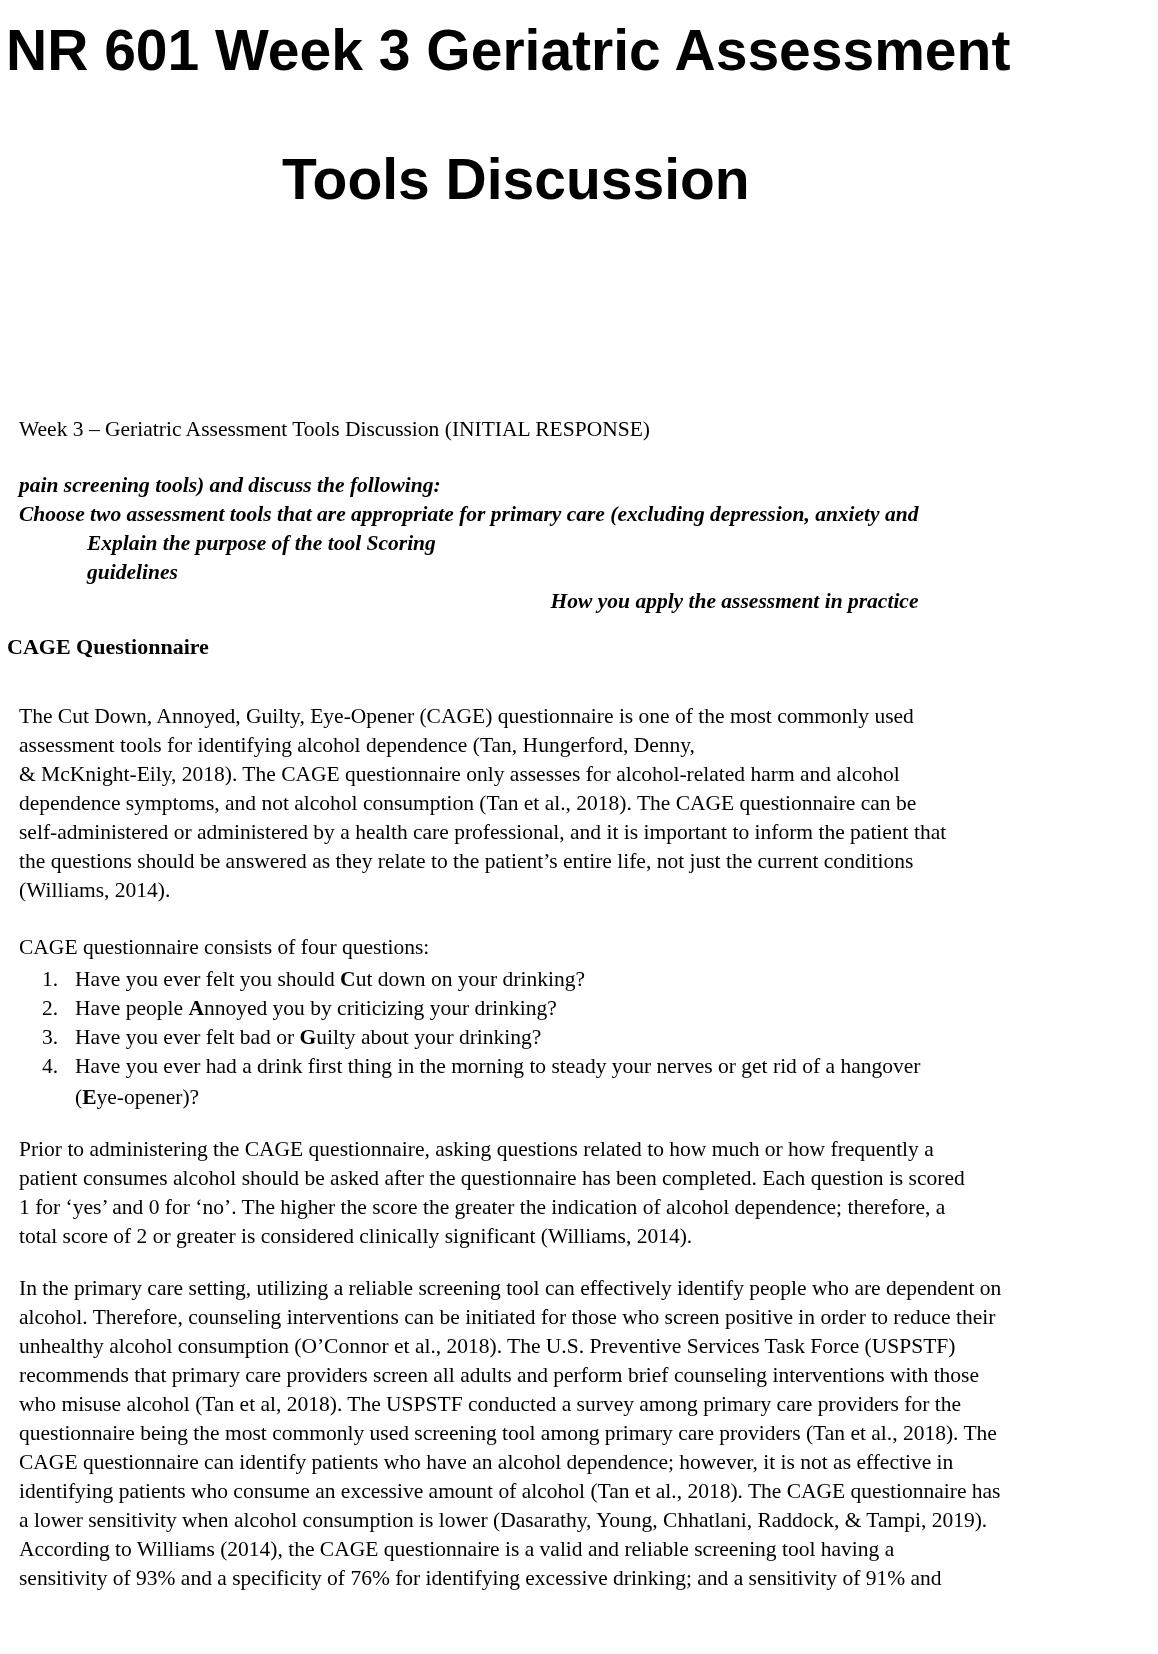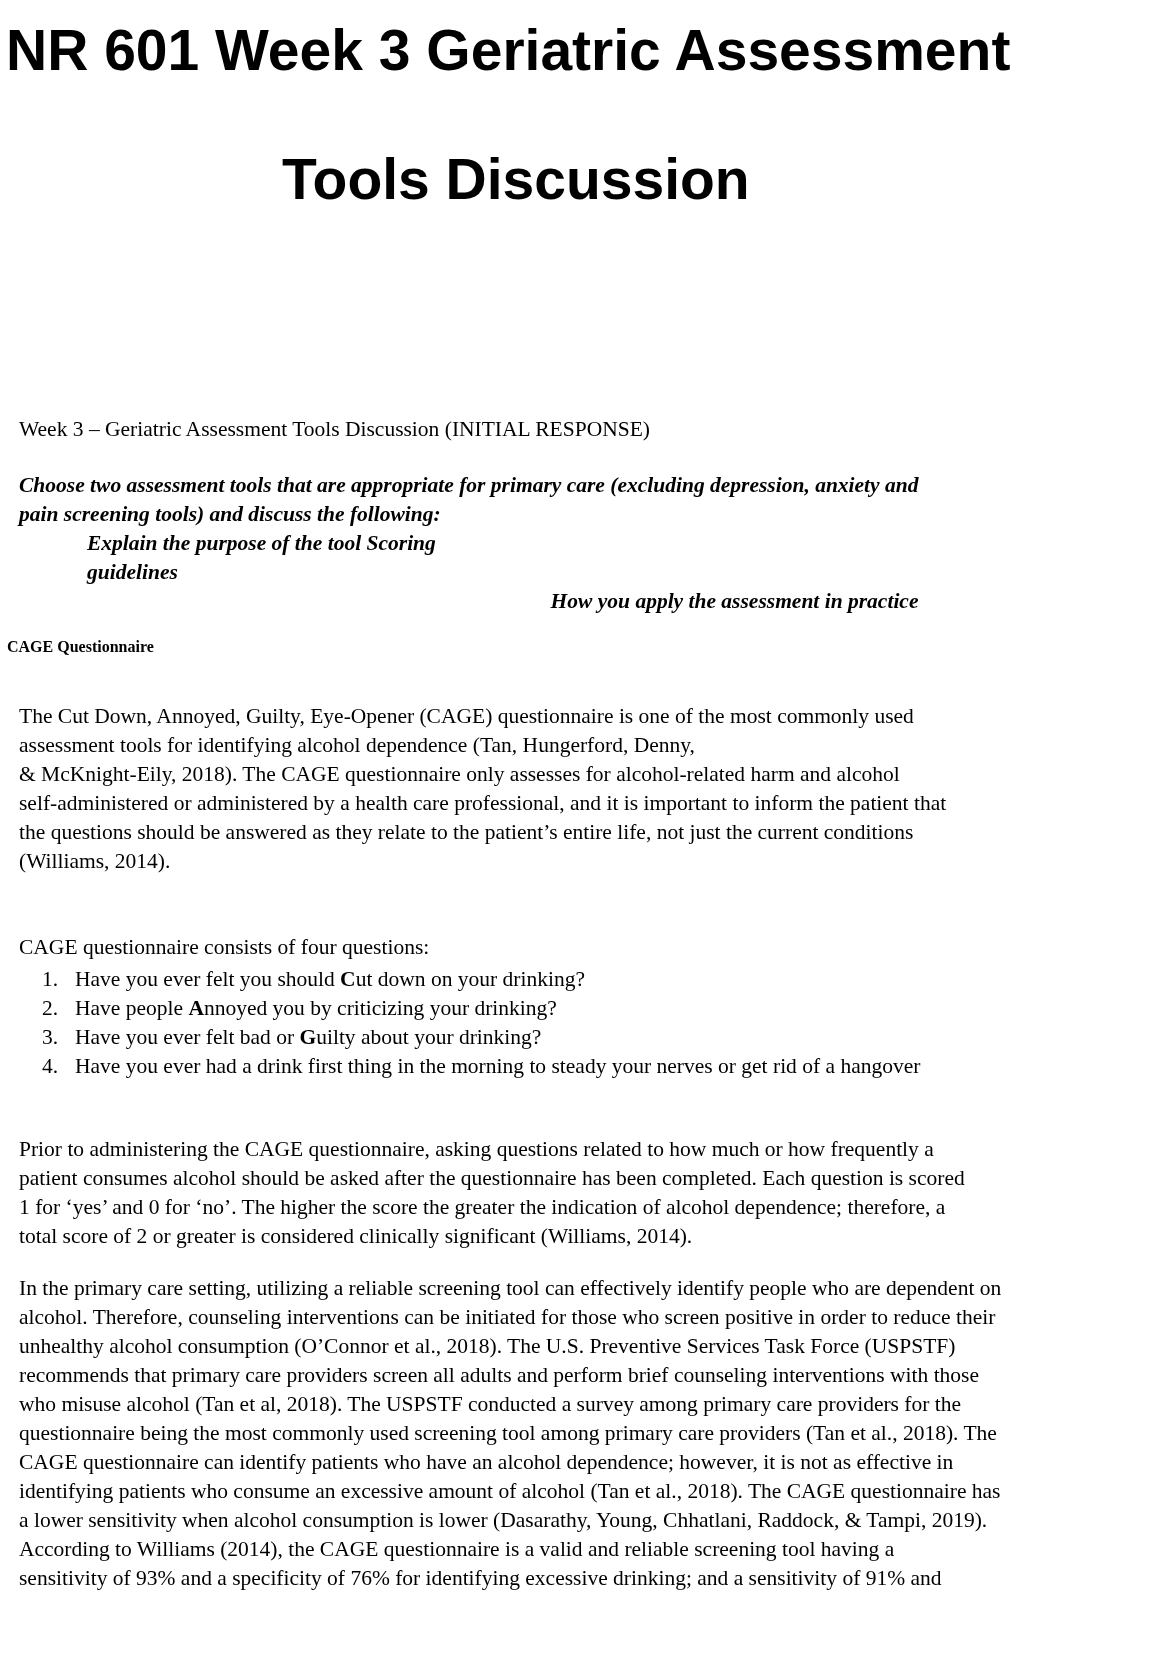--- a/index.html
+++ b/index.html
@@ -79,33 +79,34 @@
 <body>
 
 <div class="page">
 
   <h1 class="title title-line-1">NR 601 Week 3 Geriatric Assessment</h1>
   <h1 class="title title-line-2">Tools Discussion</h1>
 
   <p class="block serif subtitle">Week 3 – Geriatric Assessment Tools Discussion (INITIAL RESPONSE)</p>
 
   <div class="block serif prompt bi">
+    <span class="line">pain screening tools) and discuss the following:</span>
     <span class="line">Choose two assessment tools that are appropriate for primary care (excluding depression, anxiety and</span>
-    <span class="line">pain screening tools) and discuss the following:</span>
     <span class="line indent-72">Explain the purpose of the tool Scoring</span>
     <span class="line indent-72">guidelines</span>
     <span class="line indent-40">How you apply the assessment in practice</span>
   </div>
 
-  <h2 class="block serif cage-heading b" style="margin:0;font-size:16px;">CAGE Questionnaire</h2>
+  <h2 class="block serif cage-heading b" style="margin:0;font-size:22px;">CAGE Questionnaire</h2>
 
   <div class="block serif para-1">
     <span class="line">The Cut Down, Annoyed, Guilty, Eye-Opener (CAGE) questionnaire is one of the most commonly used</span>
     <span class="line">assessment tools for identifying alcohol dependence (Tan, Hungerford, Denny,</span>
     <span class="line">&amp; McKnight-Eily, 2018). The CAGE questionnaire only assesses for alcohol-related harm and alcohol</span>
+    <span class="line">dependence symptoms, and not alcohol consumption (Tan et al., 2018). The CAGE questionnaire can be</span>
     <span class="line">self-administered or administered by a health care professional, and it is important to inform the patient that</span>
     <span class="line">the questions should be answered as they relate to the patient’s entire life, not just the current conditions</span>
     <span class="line">(Williams, 2014).</span>
   </div>
 
   <p class="block serif list-intro">CAGE questionnaire consists of four questions:</p>
 
   <ol class="cage-list serif">
     <li>
       <span class="num">1.</span>
@@ -115,20 +116,21 @@
       <span class="num">2.</span>
       <span>Have people </span><span class="b">A</span><span>nnoyed you by criticizing your drinking?</span>
     </li>
     <li>
       <span class="num">3.</span>
       <span>Have you ever felt bad or </span><span class="b">G</span><span>uilty about your drinking?</span>
     </li>
     <li>
       <span class="num">4.</span>
       <span class="line">Have you ever had a drink first thing in the morning to steady your nerves or get rid of a hangover</span>
+      <span class="line" style="line-height:33px;"><span>(</span><span class="b">E</span><span>ye-opener)?</span></span>
     </li>
   </ol>
 
   <div class="block serif para-2">
     <span class="line">Prior to administering the CAGE questionnaire, asking questions related to how much or how frequently a</span>
     <span class="line">patient consumes alcohol should be asked after the questionnaire has been completed. Each question is scored</span>
     <span class="line">1 for ‘yes’ and 0 for ‘no’. The higher the score the greater the indication of alcohol dependence; therefore, a</span>
     <span class="line">total score of 2 or greater is considered clinically significant (Williams, 2014).</span>
   </div>
 

